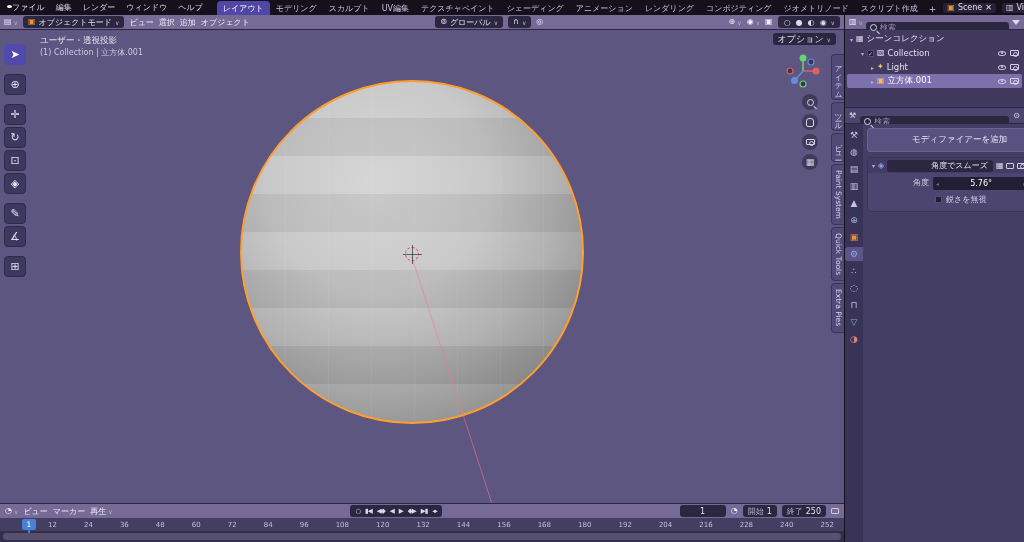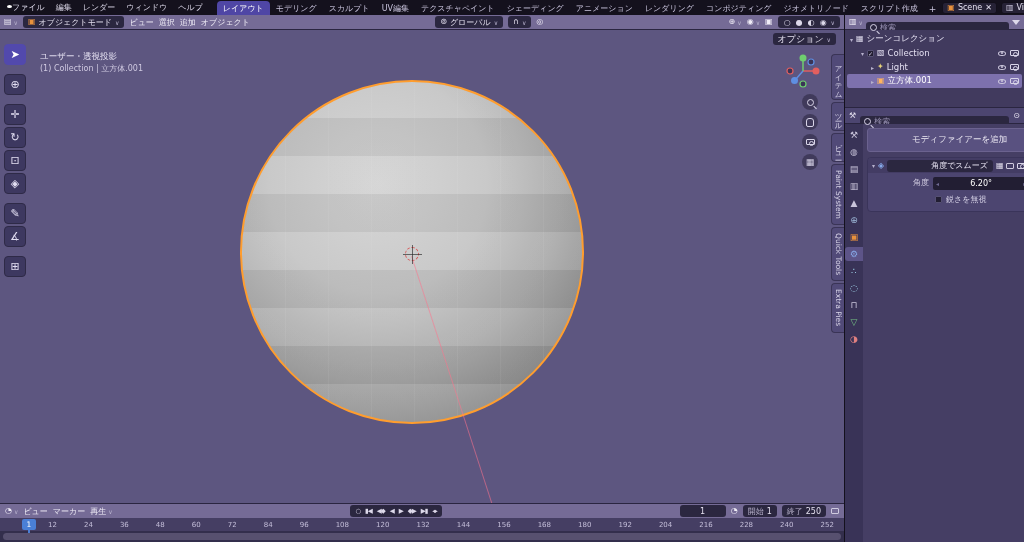--- a/index.html
+++ b/index.html
@@ -28,21 +28,21 @@
   
   .ed-header { height:15px; flex:0 0 15px; background:#756b96; border-bottom:1px solid #2a2540; display:flex; align-items:center; padding:0 4px; gap:5px; font-size:8px; }
   .hdr-btn { display:flex; align-items:center; gap:2px; color:#f0edf7; white-space:nowrap; }
   .dark-pill { background:#2b2740; border-radius:3px; height:12px; display:flex; align-items:center; gap:3px; padding:0 5px; white-space:nowrap; }
   .spacer { flex:1; }
   .shade-dot { font-size:8px; color:#ddd9ea; padding:0 1px; }
 
   
   .viewport { flex:1; position:relative; background:#5d5680; overflow:hidden; }
   .vp-text { position:absolute; left:40px; top:4px; line-height:1.5; pointer-events:none; }
-  .vp-text .l1 { font-size:8.5px; color:#e8e4f4;margin-top:16px; }
+  .vp-text .l1 { font-size:8.5px; color:#e8e4f4; }
   .vp-text .l2 { font-size:8px; color:#cfc9e0; }
 
   .toolbar { position:absolute; left:4px; top:14px; display:flex; flex-direction:column; gap:2px; }
   .tool-btn { width:22px; height:21px; background:#3d3860; border:1px solid #2e2a47; border-radius:4px; display:flex; align-items:center; justify-content:center; font-size:11px; color:#e2def2; }
   .tool-btn.active { background:#5249ad; border-color:#5249ad; color:#fff; }
   .tb-gap { height:5px; }
 
   .sphere { position:absolute; left:240px; top:50px; width:344px; height:344px; border-radius:50%; border:2px solid #ff9d2e;
     background:
       repeating-linear-gradient(90deg, rgba(255,255,255,.05) 0 1px, rgba(0,0,0,0) 1px 43px),
@@ -445,21 +445,21 @@
               <span class="monitor"></span>
               <span class="camico"></span>
               <span class="ico">✕</span>
               <span class="ico">⋮</span>
             </div>
             <div class="mod-body">
               <div class="mod-row">
                 <span class="mod-label">角度</span>
                 <div class="val-field">
                   <span class="val-arrow" style="left:3px">◂</span>
-                  <span>6.20°</span>
+                  <span>5.76°</span>
                   <span class="val-arrow" style="right:3px">▸</span>
                 </div>
                 <span class="sq-btn">◇</span>
               </div>
               <div class="cbx-row">
                 <span class="chk"></span>
                 <span>鋭さを無視</span>
               </div>
             </div>
           </div>

